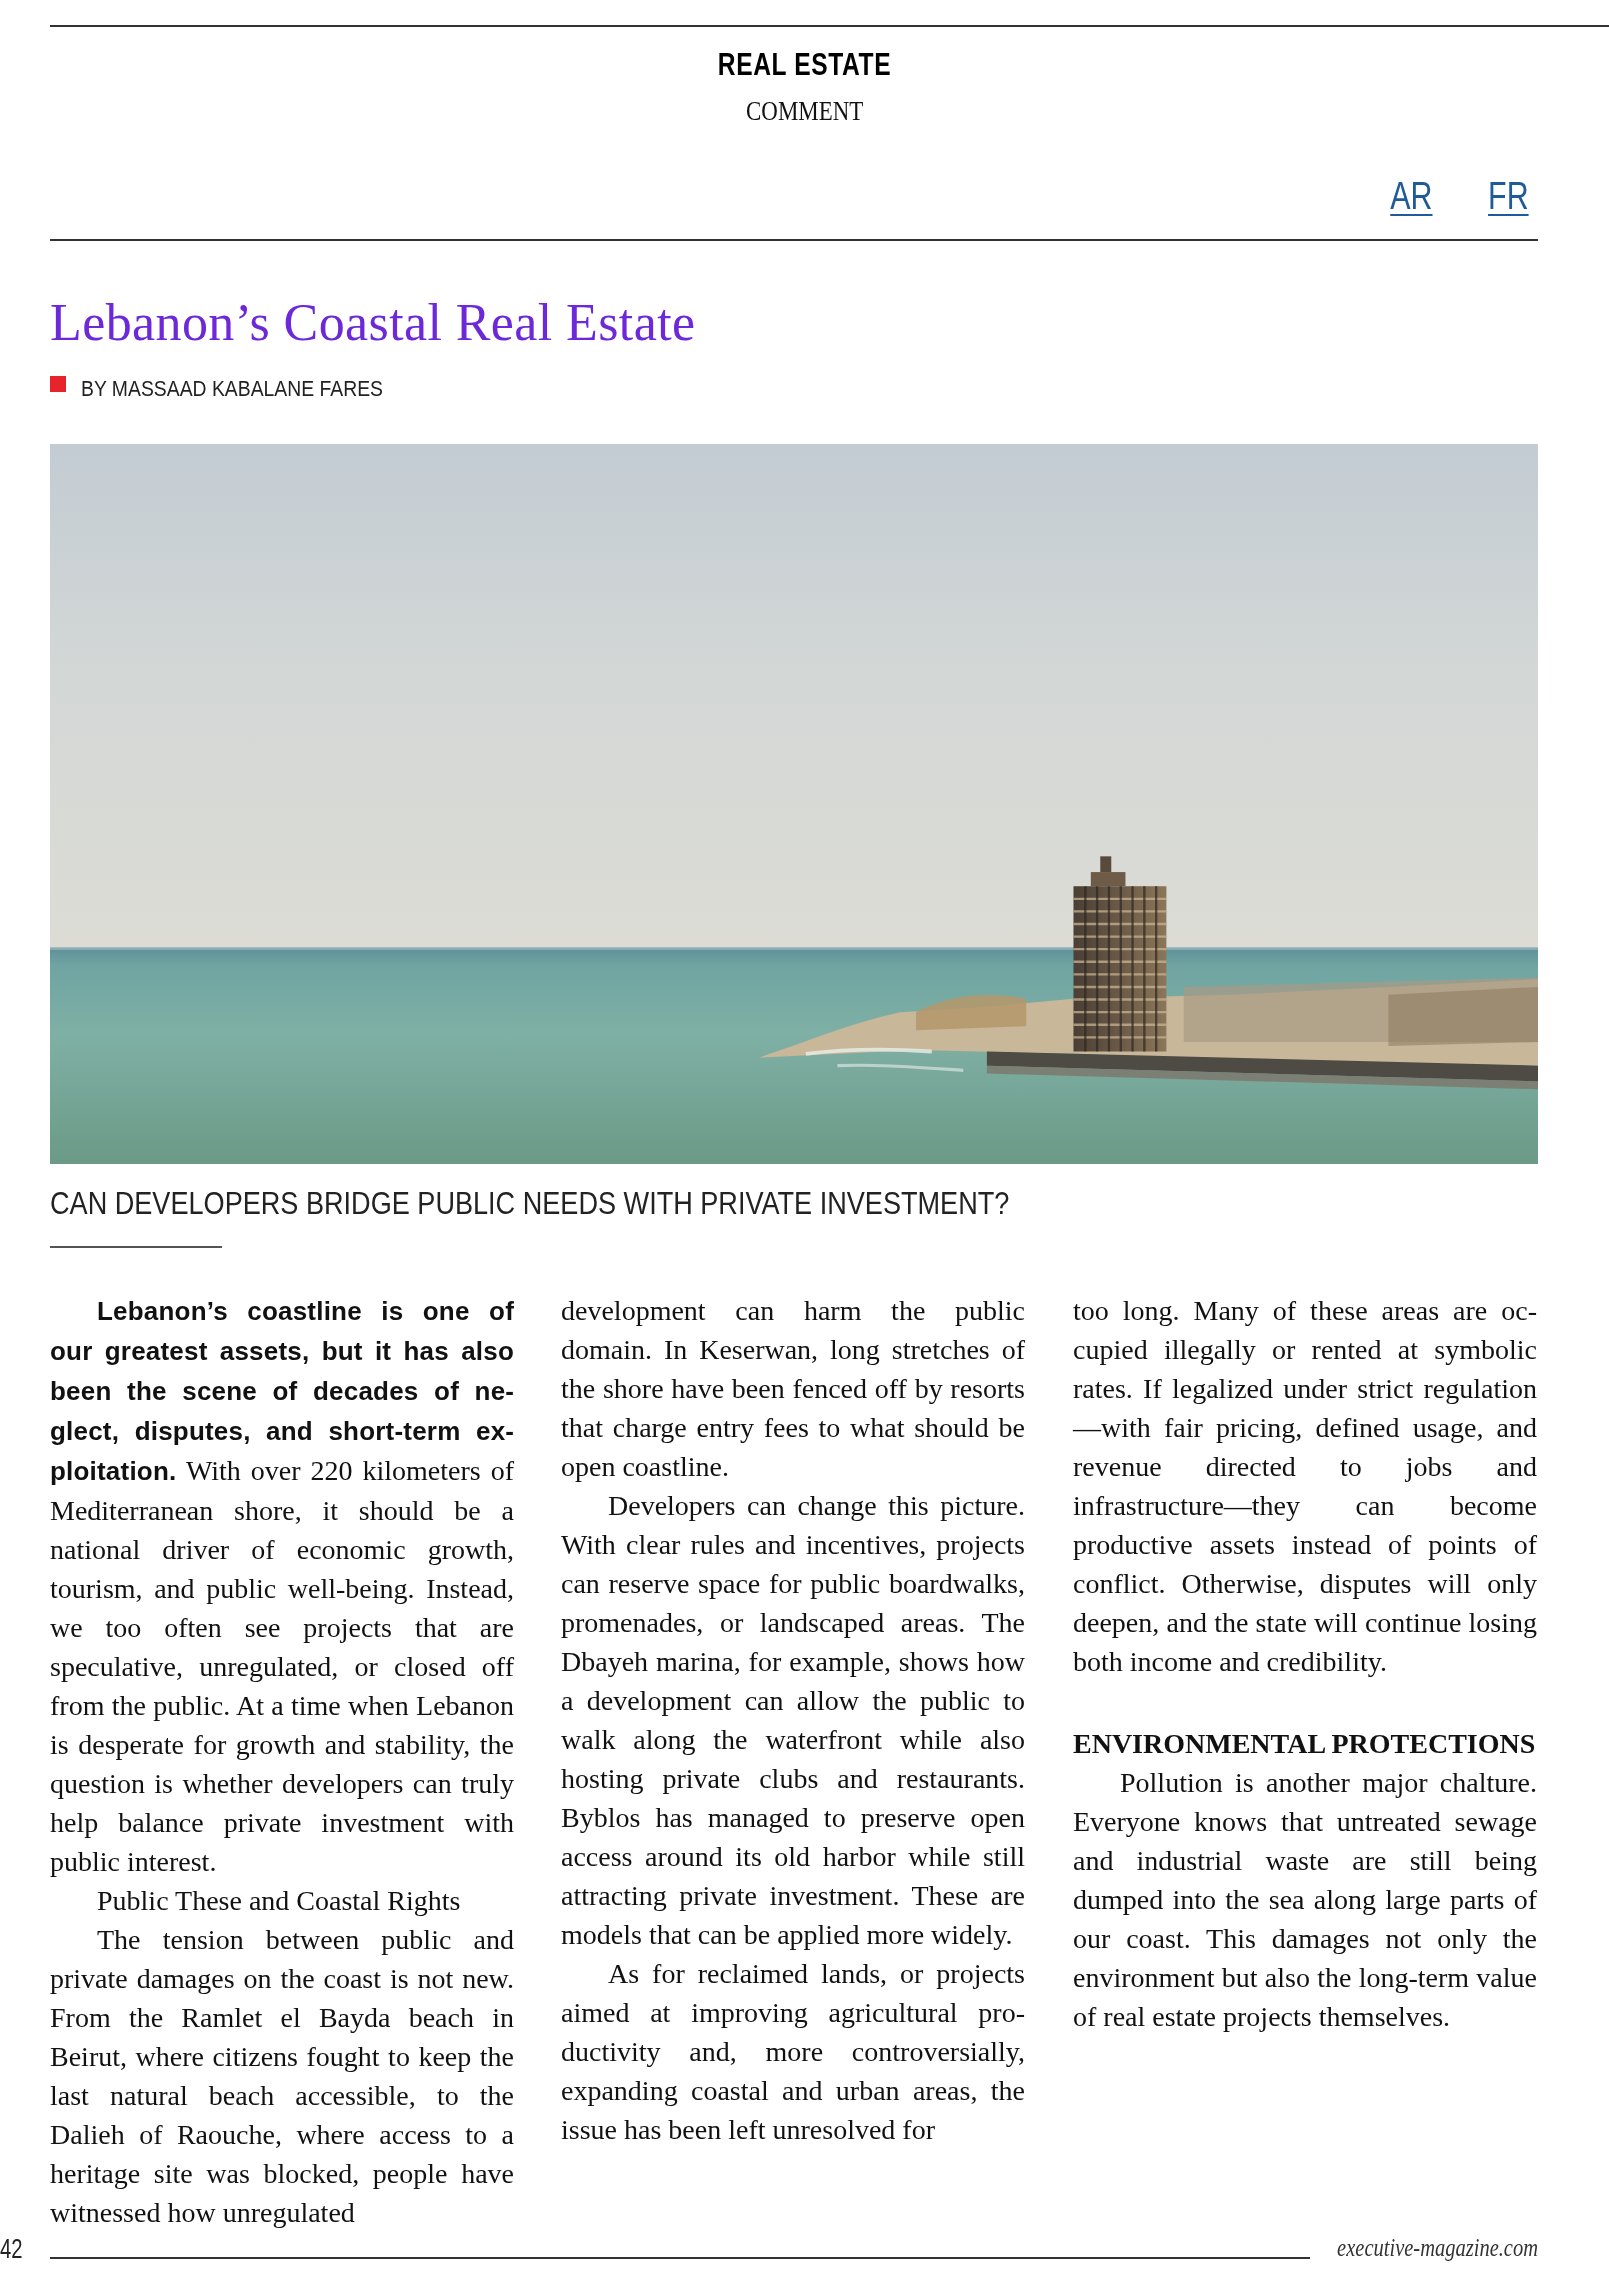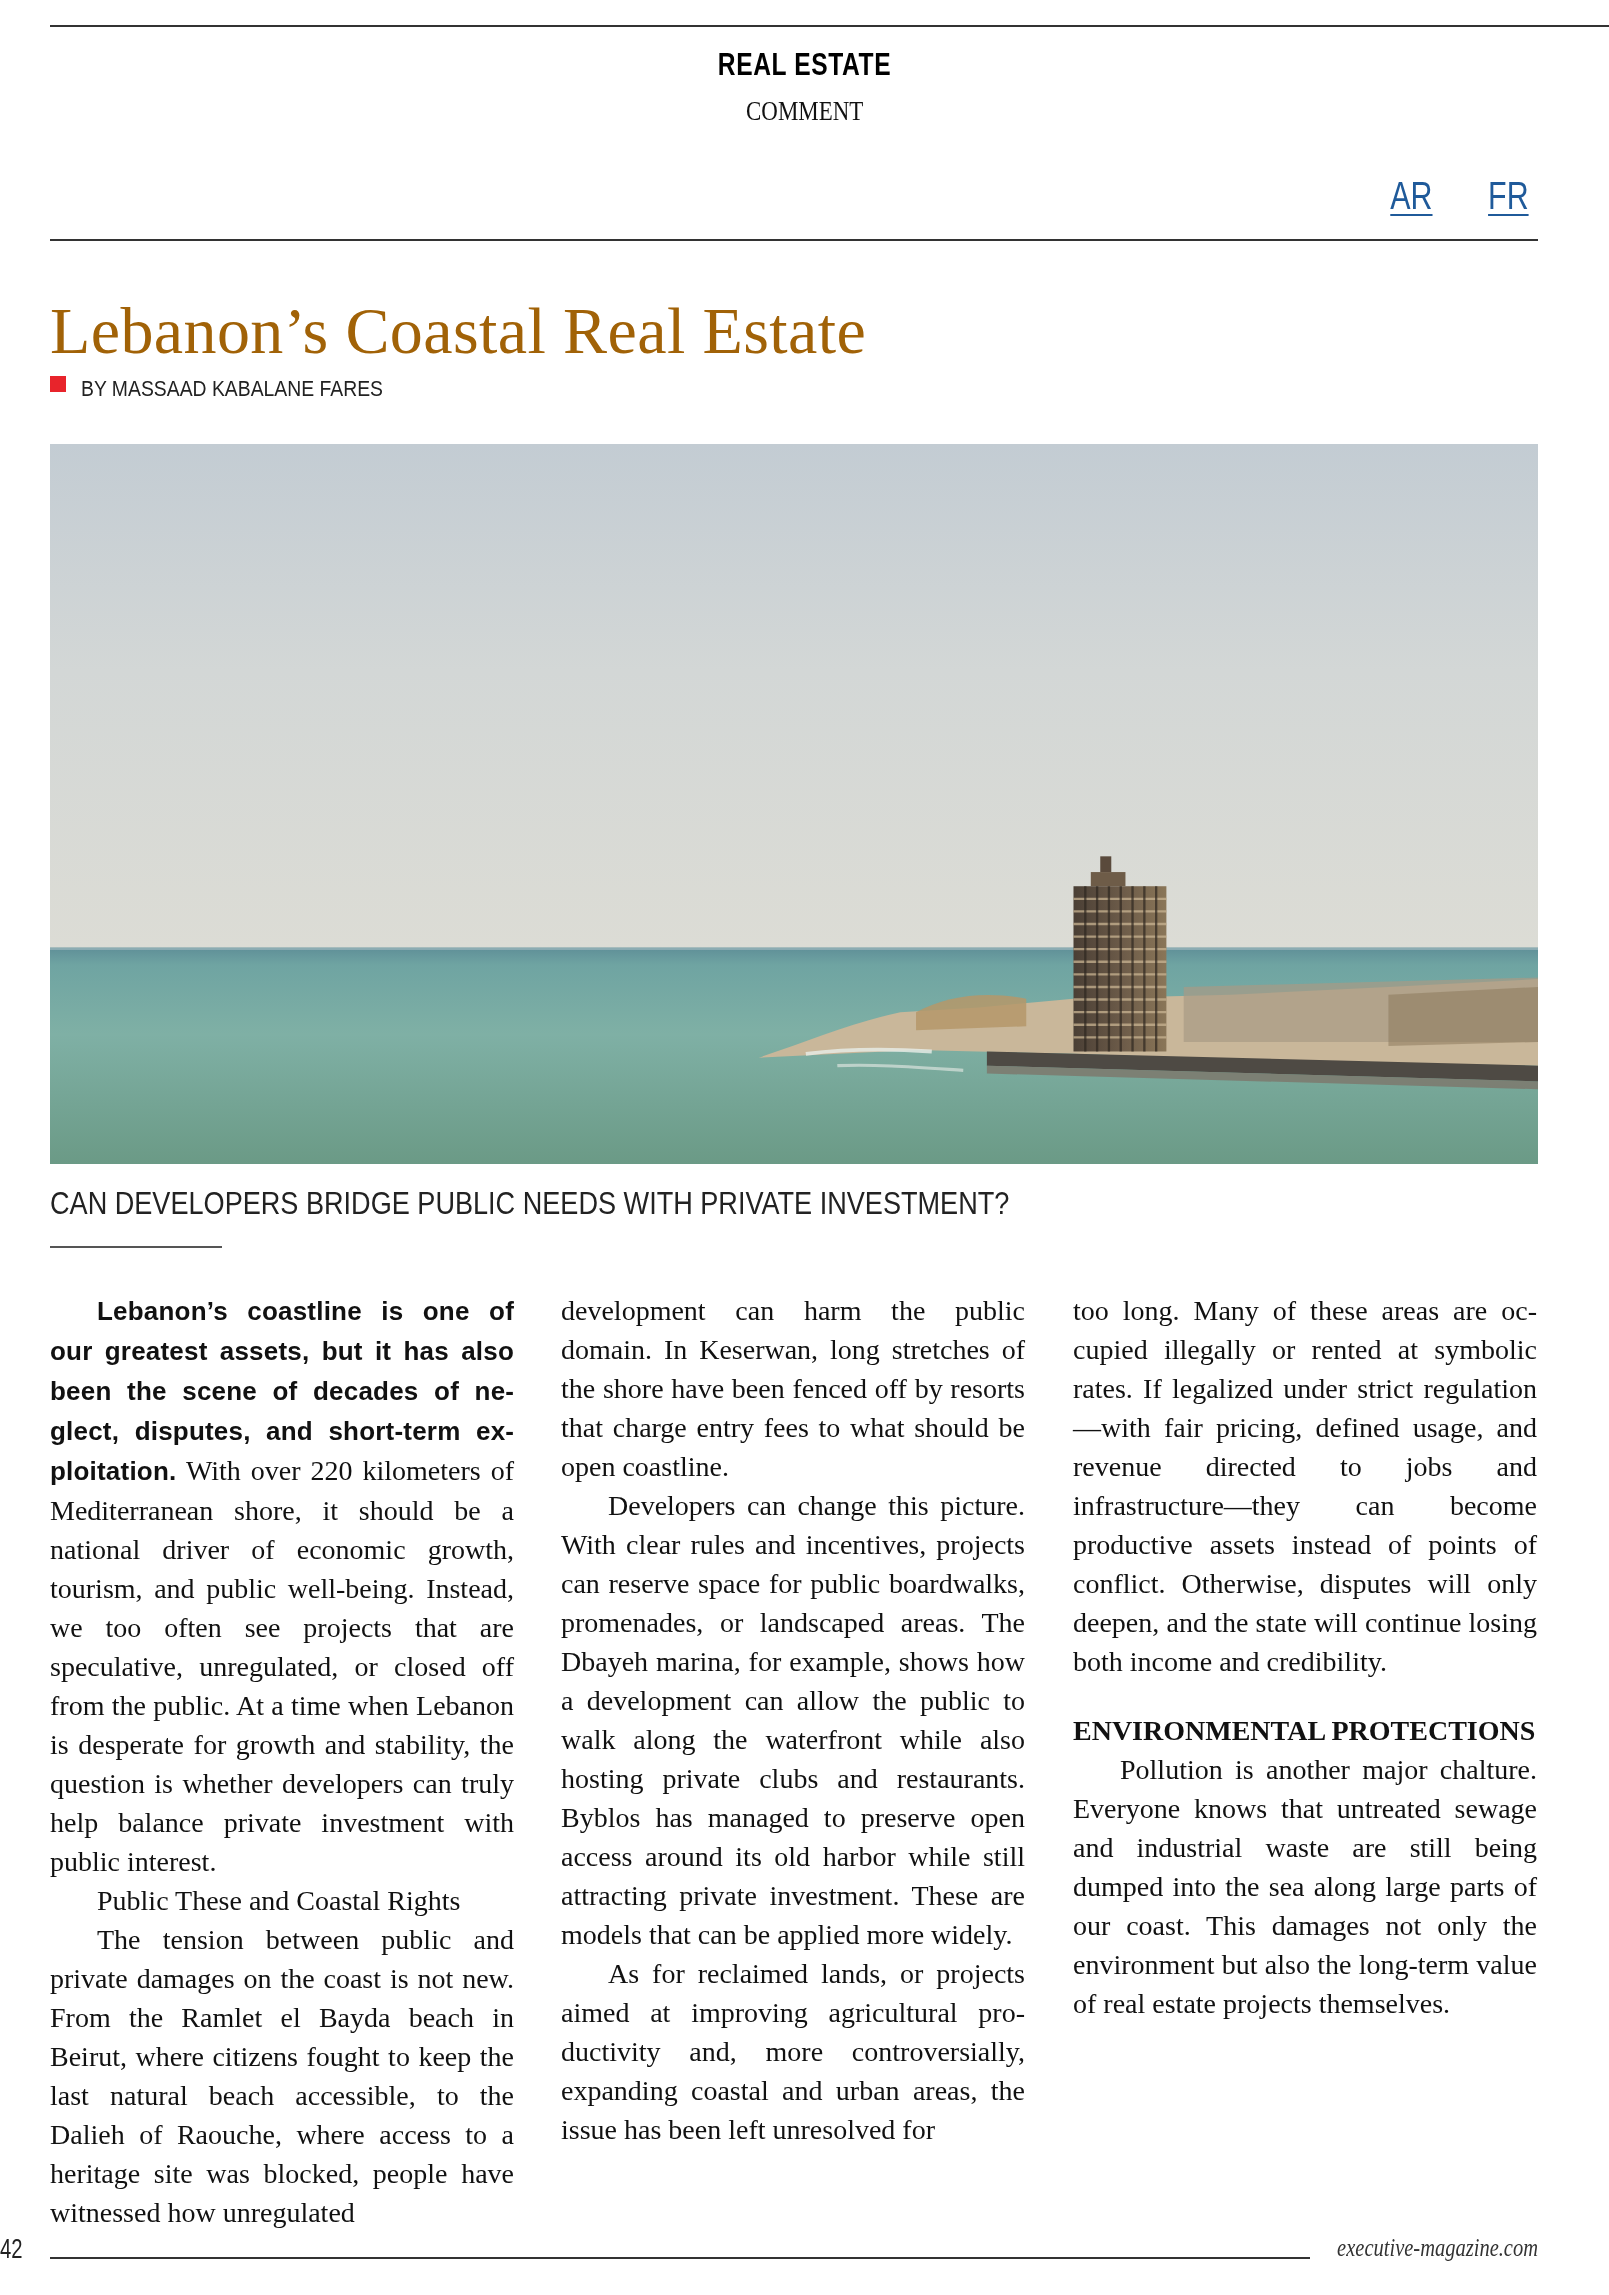--- a/index.html
+++ b/index.html
@@ -23,22 +23,22 @@
   }
 
   .lang-links { position: absolute; top: 175px; right: 76px; display: flex; gap: 46px; justify-content: space-between; }
   .lang-link {
     font-family: "Liberation Sans", sans-serif; font-size: 38px; color: #1f5a9a;
     text-decoration: underline; text-decoration-thickness: 2.4px; text-underline-offset: 4.7px;
     display: inline-block; transform: scaleX(0.8); cursor: pointer;
   }
 
   .headline {
-    position: absolute; left: 50px; top: 293px; font-size: 66px; font-weight: normal;
-    color: #a16207; letter-spacing: 0.4px;
+    position: absolute; left: 50px; top: 293px; font-size: 52px; font-weight: normal;
+    color: #6d28d9; letter-spacing: 0.4px;
   }
 
   .byline { position: absolute; left: 50px; top: 376px; display: flex; align-items: flex-start; }
   .byline-square { width: 15.7px; height: 15.7px; background: #e8242b; margin-right: 15.7px; }
   .byline-text {
     font-family: "Liberation Sans", sans-serif; font-size: 22px; color: #222;
     display: inline-block; transform: scaleX(0.88); transform-origin: 0 50%;
   }
 
   .photo { position: absolute; left: 50px; top: 444px; width: 1488px; height: 720px; overflow: hidden; }
@@ -60,21 +60,21 @@
   #col-3 { left: 1073px; }
   .column p { text-indent: 47px; text-align: justify; }
   .column p.noindent { text-indent: 0; }
   .column p.subhead-plain { text-indent: 47px; }
   .lead-bold {
     font-family: "Liberation Sans", sans-serif; font-weight: bold; font-size: 26px;
     letter-spacing: 0.2px;
   }
   .column h3 {
     font-family: "Liberation Serif", serif; font-weight: bold; font-size: 28px; line-height: 39px;
-    margin-top: 30px; text-align: left;
+    margin-top: 43px; text-align: left;
   }
 
   .footer-num {
     position: absolute; left: 0; top: 2234px; font-family: "Liberation Sans", sans-serif;
     font-size: 27px; color: #222; transform: scaleX(0.75); transform-origin: 0 0;
   }
   #footer-rule { left: 50px; top: 2257px; width: 1260px; height: 1.6px; background: #333; }
   .footer-site {
     position: absolute; right: 72px; top: 2234px; font-family: "Liberation Serif", serif;
     font-style: italic; font-size: 25px; color: #333; display: inline-block;

